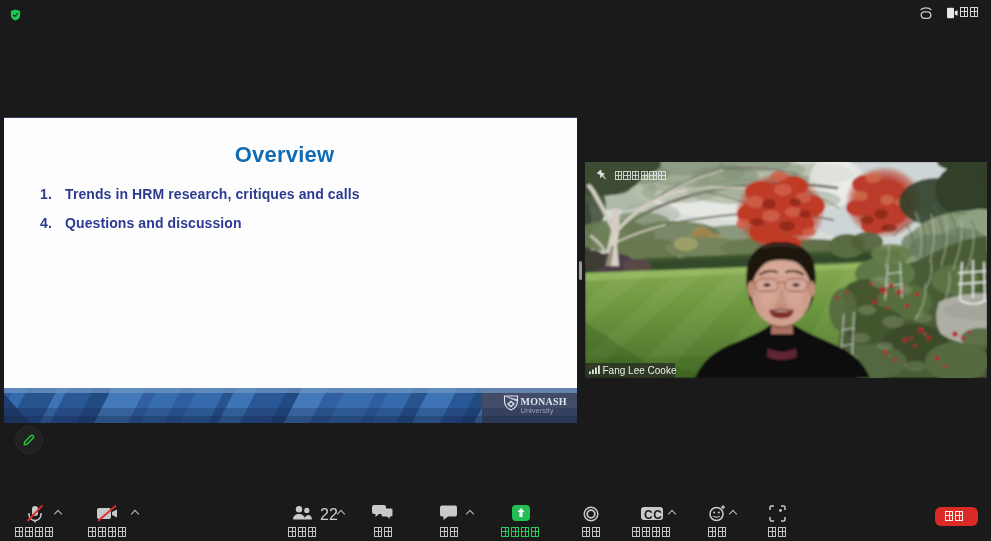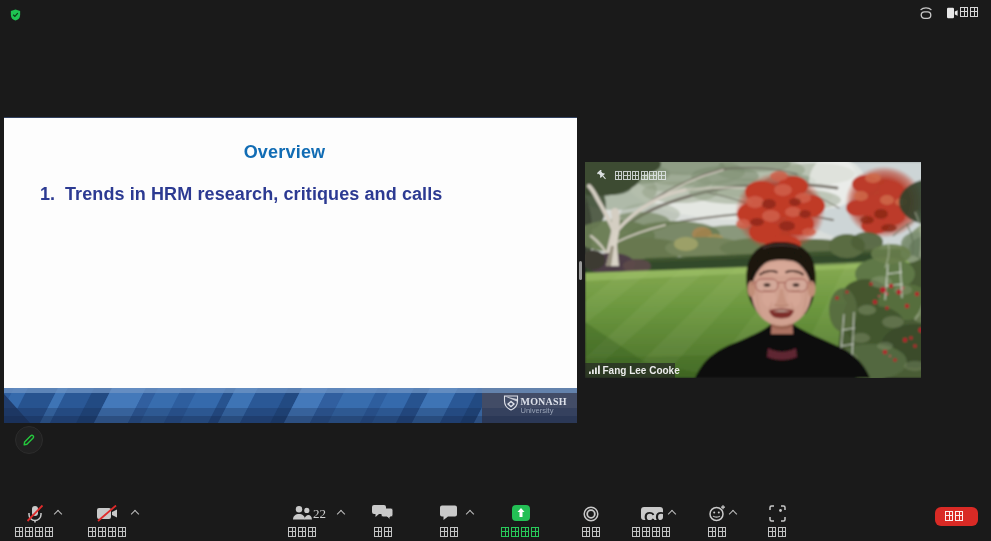--- a/index.html
+++ b/index.html
@@ -37,23 +37,24 @@
   <svg class="abs" style="left:946px;top:7px" width="13" height="12" viewBox="0 0 13 12">
     <rect x="1" y="0.8" width="7" height="10.4" rx="1.2" fill="#e8e8e8"></rect>
     <path d="M8.8 4.6 L11.6 3.2 V8.8 L8.8 7.4 Z" fill="#e8e8e8"></path>
   </svg>
   <span class="cjk abs" style="left:959px;top:7px;color:#e6e6e6">
       <i></i>
       <i></i>
     </span>
 
   <div class="abs" style="left:4px;top:117px;width:573px;height:305px;background:#fdfdfd;border-top:1px solid #31415f;">
-    <div class="abs" style="left:0;top:24px;width:561px;text-align:center;color:#116cb4;font-size:18px;font-weight:bold;letter-spacing:.2px;">Overview</div>
-    <div class="abs" style="left:36px;top:62px;color:#2c3a92;font-size:18px;font-weight:bold;line-height:29px;letter-spacing:.1px;">
+    <div class="abs" style="left:0;top:24px;width:561px;text-align:center;color:#116cb4;font-size:22px;font-weight:bold;letter-spacing:.2px;">Overview</div>
+    <div class="abs" style="left:36px;top:62px;color:#2c3a92;font-size:14px;font-weight:bold;line-height:29px;letter-spacing:.1px;">
       <div><span style="display:inline-block;width:25px;">1.</span>Trends in HRM research, critiques and calls</div>
+      <div><span style="display:inline-block;width:25px;">4.</span>Questions and discussion</div>
     </div>
 
     <svg class="abs" style="left:0;top:270px" width="573" height="35" viewBox="0 0 573 35" preserveAspectRatio="none">
       <rect width="573" height="35" fill="#2e62a8"></rect>
       <g>
         <polygon points="-30,35 -8,35 10,0 -12,0" fill="#2e5e9e"></polygon>
         <polygon points="-8,35 6,35 24,0 10,0" fill="#356aac"></polygon>
         <polygon points="6,35 36,35 54,0 24,0" fill="#27538f"></polygon>
         <polygon points="36,35 46,35 64,0 54,0" fill="#3e74b5"></polygon>
         <polygon points="46,35 72,35 90,0 64,0" fill="#2a5896"></polygon>
@@ -97,21 +98,21 @@
     </svg>
   </div>
 
   <div class="abs" style="left:579px;top:261px;width:2.5px;height:19px;background:#9a9a9a;border-radius:2px;"></div>
 
   <div class="abs" style="left:15px;top:426px;width:28px;height:28px;border-radius:50%;background:#212121;border:1px solid #2c2c2c;"></div>
   <svg class="abs" style="left:21px;top:432px" width="16" height="16" viewBox="0 0 16 16">
     <path d="M3.2 12.8 L3.6 9.9 L9.8 3.7 A1.6 1.6 0 0 1 12.1 3.7 A1.6 1.6 0 0 1 12.1 6 L5.9 12.2 Z" fill="none" stroke="#25c93d" stroke-width="1.4" stroke-linejoin="round"></path>
   </svg>
 
-  <div class="abs" id="video" style="left:585px;top:162px;width:336px;height:216px;overflow:hidden;font-weight:bold;">
+  <div class="abs" id="video" style="left:585px;top:162px;width:402px;height:216px;overflow:hidden;">
   <svg width="402" height="216" viewBox="0 0 402 216">
     <defs>
       <linearGradient id="lawn" x1="0" y1="0" x2="0" y2="1">
         <stop offset="0" stop-color="#88ab53"></stop>
         <stop offset="0.4" stop-color="#6c973f"></stop>
         <stop offset="1" stop-color="#4a7029"></stop>
       </linearGradient>
       <radialGradient id="red1" cx="0.5" cy="0.5" r="0.5">
         <stop offset="0" stop-color="#ba3e2c"></stop>
         <stop offset="0.6" stop-color="#b83a28"></stop>
@@ -504,21 +505,21 @@
       <i></i>
       <i></i>
     </span>
 
   <svg class="abs" style="left:292px;top:505px" width="20" height="17" viewBox="0 0 20 17">
     <circle cx="7" cy="4.2" r="3.2" fill="#c9c9c9"></circle>
     <path d="M1 14.5 c0-3.4 2.7-5.4 6-5.4 s6 2 6 5.4 z" fill="#c9c9c9"></path>
     <circle cx="14.8" cy="5.4" r="2.6" fill="#c9c9c9"></circle>
     <path d="M12.5 14.5 c.3-2.8 2-4.4 4-4.4 c1.8 0 3.3 1.6 3.5 4.4 z" fill="#c9c9c9"></path>
   </svg>
-  <span class="abs" style="left:313px;top:506px;font-size:13px;color:#cfcfcf;font-family:Liberation Serif, serif;">22</span>
+  <span class="abs" style="left:320px;top:506px;font-size:16px;color:#cfcfcf;">22</span>
   <span class="caret" style="left:338px;top:509px"></span>
   <span class="cjk abs tblabel" style="left:287px">
       <i></i>
       <i></i>
       <i></i>
     </span>
 
   <svg class="abs" style="left:371px;top:504px" width="24" height="18" viewBox="0 0 24 18">
     <path d="M3 1 h10 a2 2 0 0 1 2 2 v5 a2 2 0 0 1 -2 2 h-5 l-3.5 3 v-3 H3 a2 2 0 0 1 -2-2 V3 a2 2 0 0 1 2-2 z" fill="#c9c9c9"></path>
     <path d="M16 4 h4 a2 2 0 0 1 2 2 v5 a2 2 0 0 1 -2 2 h-1 v2.6 l-3-2.6 h-4 a2 2 0 0 1 -2-2 V10" fill="#c9c9c9" stroke="#1a1a1a" stroke-width="1"></path>
@@ -551,21 +552,21 @@
   <svg class="abs" style="left:582px;top:505px" width="18" height="18" viewBox="0 0 18 18">
     <circle cx="9" cy="9" r="6.8" fill="none" stroke="#c9c9c9" stroke-width="1.5"></circle>
     <circle cx="9" cy="9" r="3.8" fill="none" stroke="#c9c9c9" stroke-width="1.8"></circle>
   </svg>
   <span class="cjk abs tblabel" style="left:581px">
       <i></i>
       <i></i>
     </span>
 
   <div class="abs" style="left:641px;top:507px;width:22px;height:13px;border-radius:3px;background:#c9c9c9;"></div>
-  <span class="abs" style="left:644px;top:508px;font-size:15px;font-weight:bold;color:#1a1a1a;letter-spacing:.5px;">CC</span>
+  <span class="abs" style="left:644px;top:508px;font-size:12px;font-weight:bold;color:#1a1a1a;letter-spacing:.5px;">CC</span>
   <span class="caret" style="left:669px;top:509px"></span>
   <span class="cjk abs tblabel" style="left:631px">
       <i></i>
       <i></i>
       <i></i>
       <i></i>
     </span>
 
   <svg class="abs" style="left:708px;top:504px" width="20" height="18" viewBox="0 0 20 18">
     <circle cx="8.5" cy="10" r="6.5" fill="none" stroke="#c9c9c9" stroke-width="1.5"></circle>

